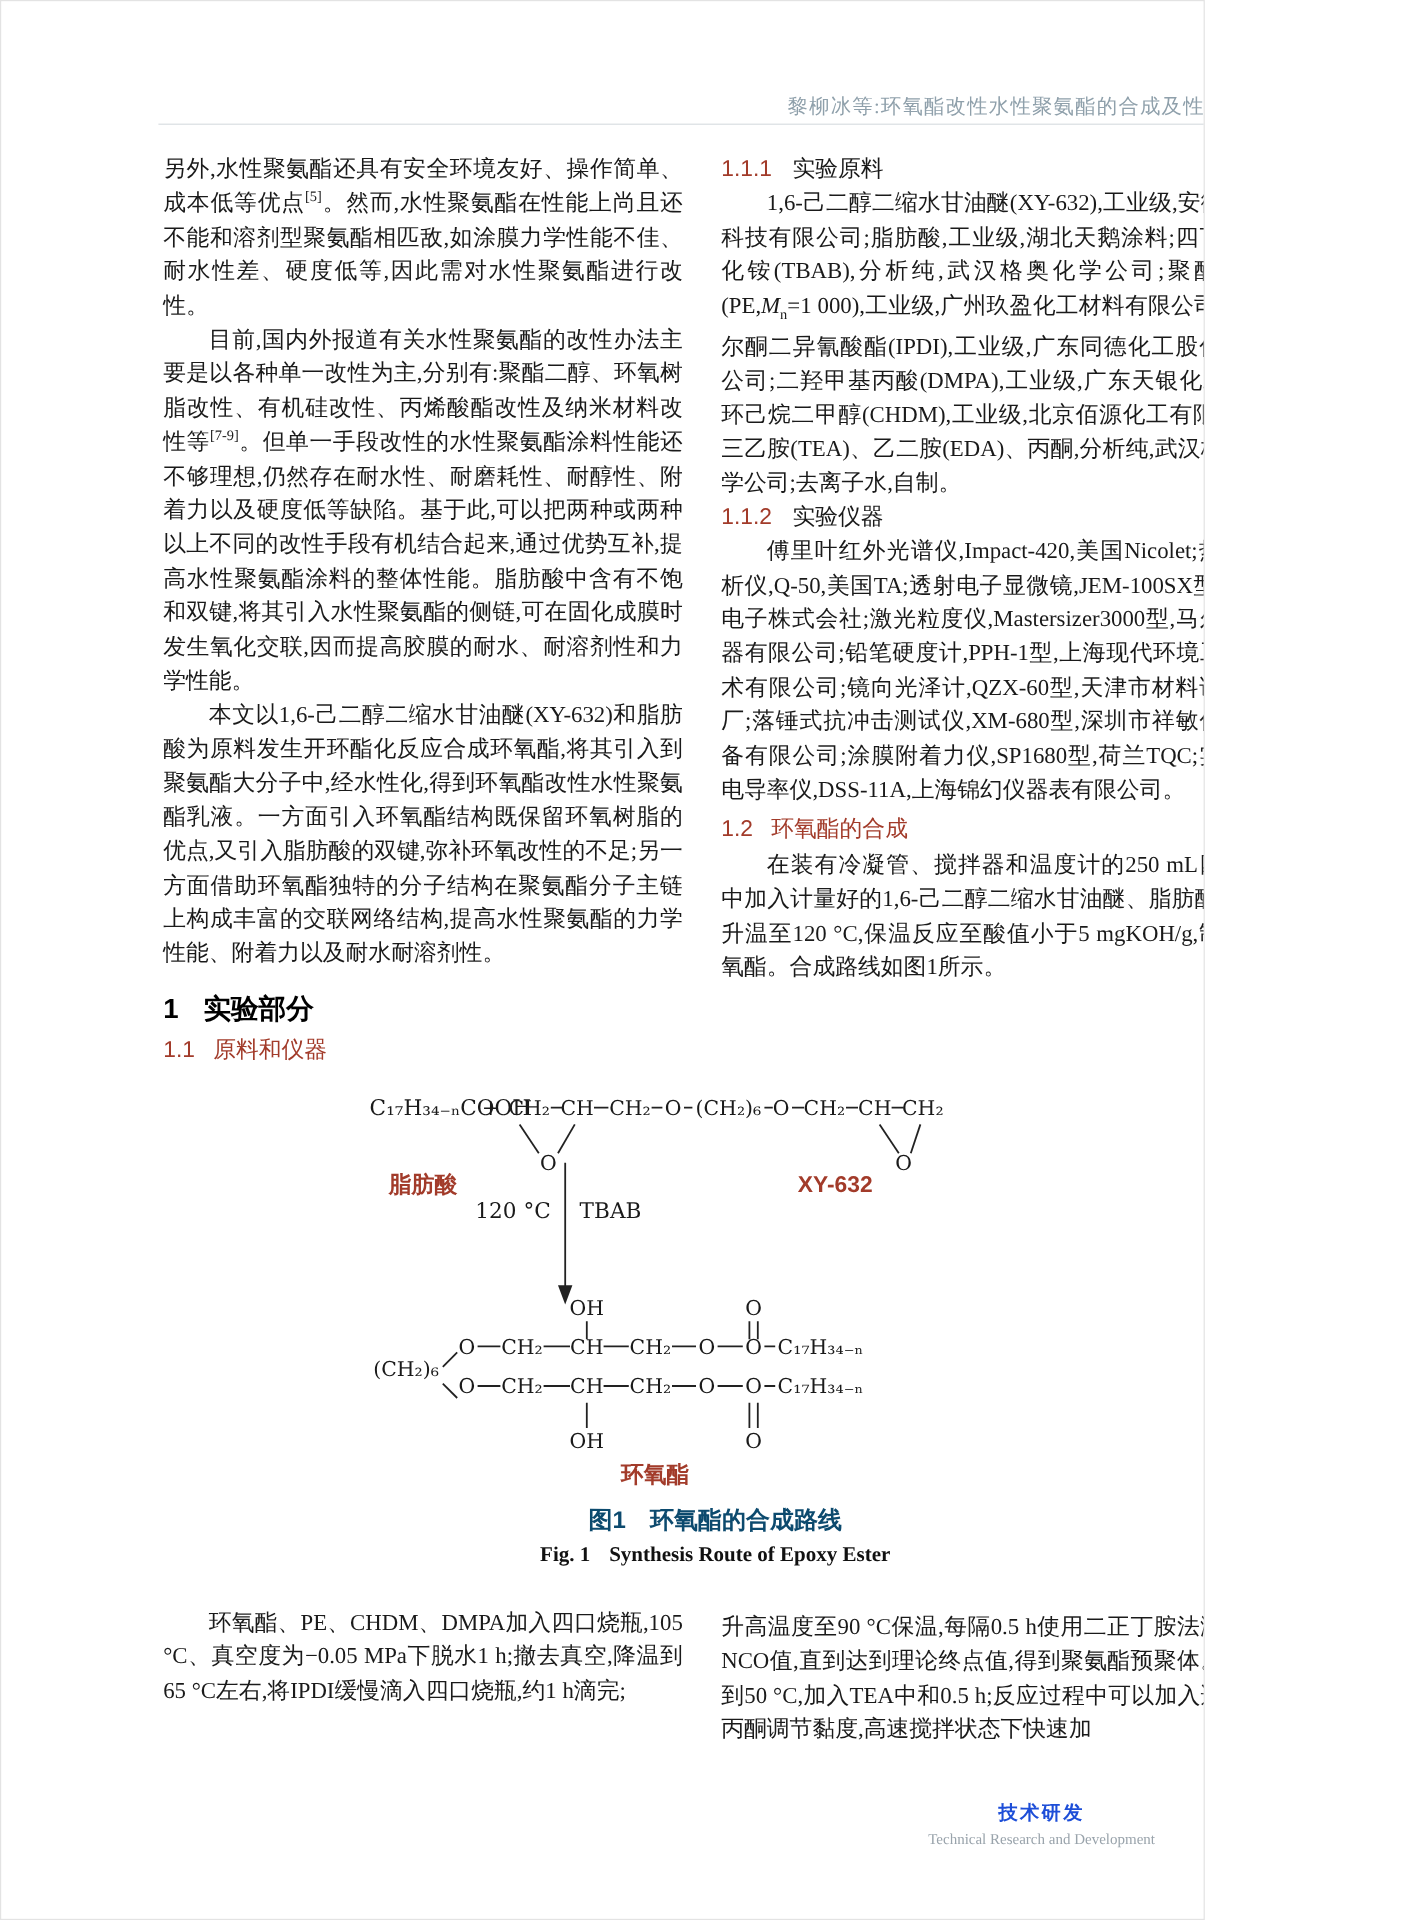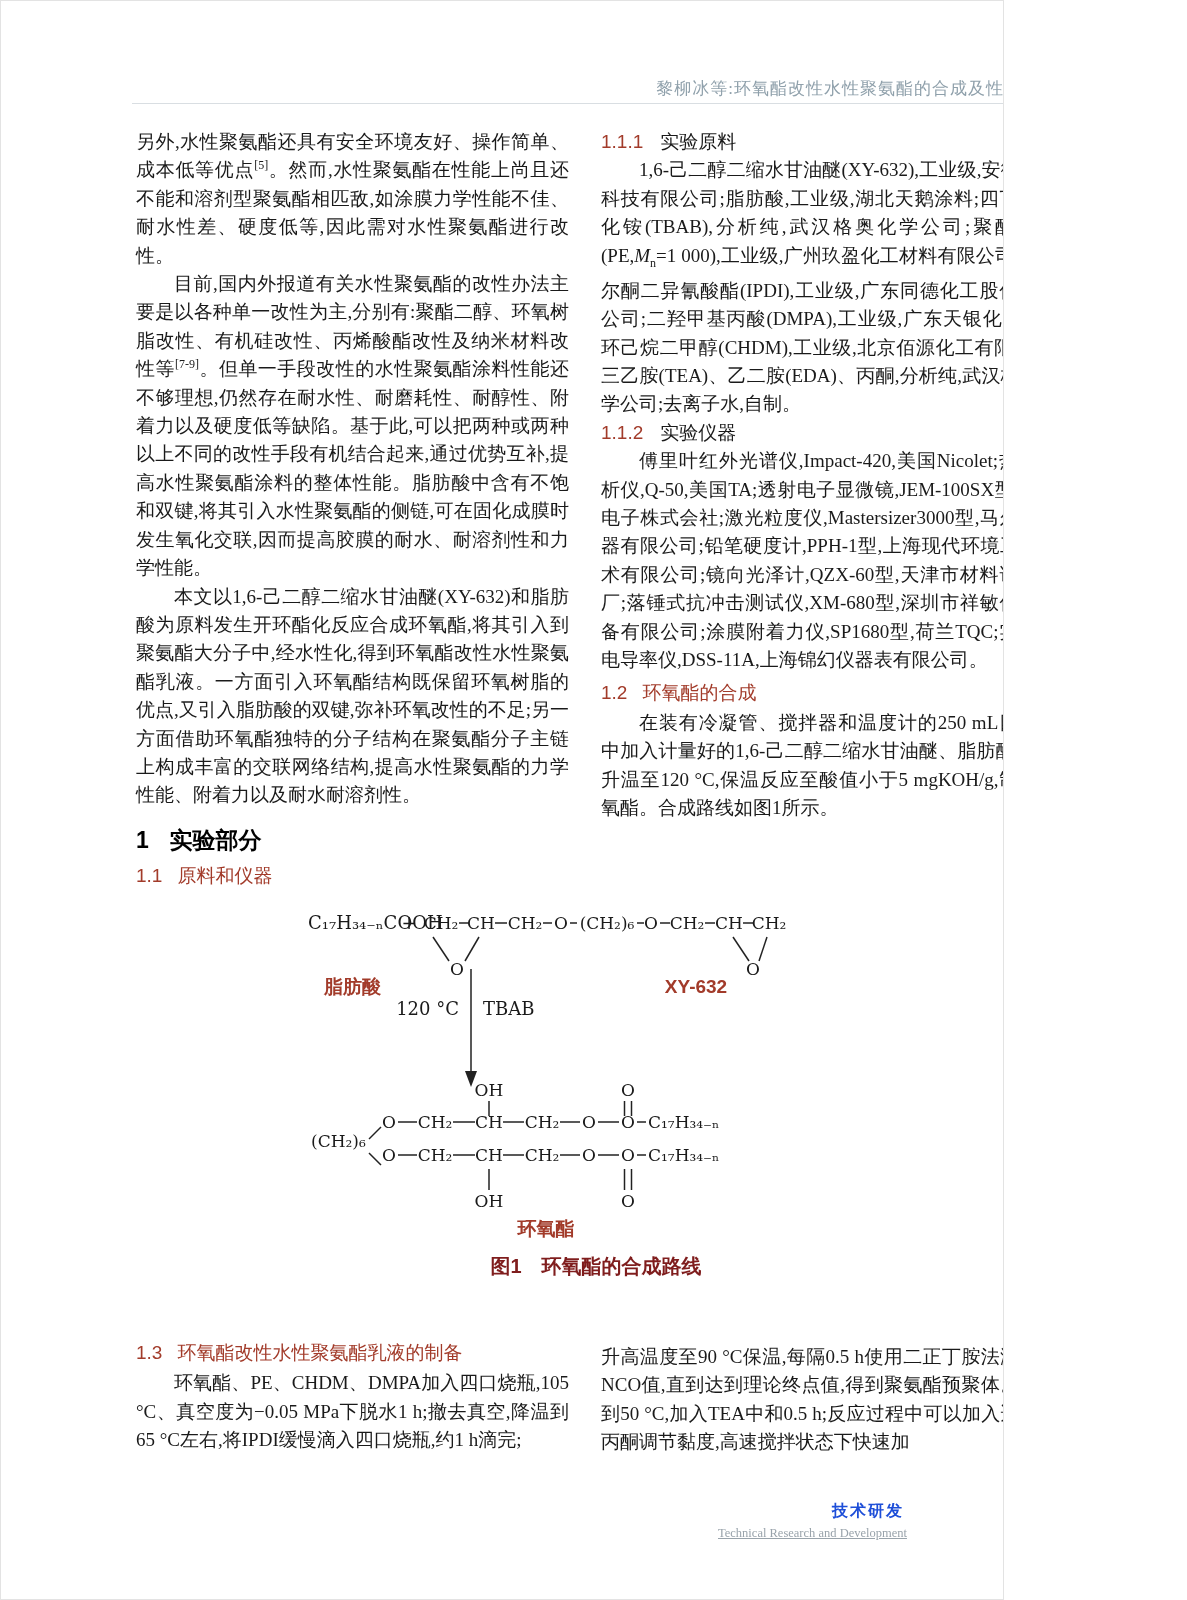--- a/index.html
+++ b/index.html
@@ -25,36 +25,36 @@
   .h-sec1 .num{margin-right:0.9em;}
   .h-sec2{margin:4px 0 2px 0;font-family:"Liberation Sans","DejaVu Sans",sans-serif;
         font-weight:normal;font-size:19px;line-height:28.4px;color:#a23b2a;text-align:left;}
   .h-sec2 .num{margin-right:0.8em;}
   .h-sec3{margin:0;font-size:19px;line-height:28.4px;font-weight:normal;text-align:left;}
   .h-sec3 .num{color:#a23b2a;font-family:"Liberation Sans","DejaVu Sans",sans-serif;margin-right:0.9em;margin-top:41px;}
   .h-sec3 .ttl{color:#1a1a1a;}
   
   .figure-svg{position:absolute;left:280px;top:888px;}
   .fig-caption-cn{position:absolute;left:133px;top:1252px;width:924px;text-align:center;
-        font-family:"Liberation Sans","DejaVu Sans",sans-serif;font-weight:bold;font-size:20px;color:#7f1d1d;}
+        font-family:"Liberation Sans","DejaVu Sans",sans-serif;font-weight:bold;font-size:20px;color:#0c4a6e;}
   .fig-caption-cn .num{margin-right:1em;}
   .fig-caption-en{position:absolute;left:133px;top:1284px;width:924px;text-align:center;
         font-family:"Liberation Serif","DejaVu Serif",serif;font-weight:bold;font-size:17.5px;color:#111;}
   .fig-caption-en .num{margin-right:0.9em;}
   
   .f{font-family:"DejaVu Serif","DejaVu Sans",serif;font-size:17px;fill:#1a1a1a;}
   .f-big{font-family:"DejaVu Serif","DejaVu Sans",serif;font-size:18px;fill:#1a1a1a;}
   .f-red{font-family:"Liberation Sans","DejaVu Sans",sans-serif;font-weight:bold;font-size:19px;fill:#a23b2a;}
   .bond{stroke:#222;stroke-width:1.5;}
   
   .footer-cn{position:absolute;top:1500px;left:717px;width:300px;text-align:center;
         font-family:"Liberation Sans","DejaVu Sans",sans-serif;font-weight:bold;
         font-size:16px;color:#1d4ed8;letter-spacing:2px;}
-  .footer-en{position:absolute;top:1525px;left:717px;width:300px;text-align:left;
-        font-family:"Liberation Serif","DejaVu Serif",serif;font-size:12.5px;color:#99a3ab;text-decoration:underline;}
+  .footer-en{position:absolute;top:1525px;left:717px;width:300px;text-align:center;
+        font-family:"Liberation Serif","DejaVu Serif",serif;font-size:12.5px;color:#99a3ab;}
   .footer-bar{position:absolute;top:1503px;left:1022px;width:5px;height:37px;background:#1f3a5c;}
   .footer-page{position:absolute;top:1504px;left:1033px;font-family:Liberation Serif, serif;
         font-size:27px;color:#4a6e9e;}
 </style>
 </head>
 <body>
 
 <div class="page">
 
   <div class="running-head">黎柳冰等:环氧酯改性水性聚氨酯的合成及性能研究</div>
@@ -172,23 +172,23 @@
     <g>
       <line class="bond" x1="343.5" y1="280" x2="343.5" y2="301"></line>
       <line class="bond" x1="350.5" y1="280" x2="350.5" y2="301"></line>
     </g>
     <text class="f" x="347" y="318" text-anchor="middle">O</text>
 
     <text class="f-red" x="265" y="346" text-anchor="middle">环氧酯</text>
   </svg>
 
   <div class="fig-caption-cn"><span class="num">图1</span><span>环氧酯的合成路线</span></div>
+  <div class="fig-caption-en"><span class="num">Fig. 1</span><span>Synthesis Route of Epoxy Ester</span></div>
 
   <div class="col col-left-bottom">
-    <h3 class="h-sec2" style="margin-top:0"><span class="num">1.3</span><span>环氧酯改性水性聚氨酯乳液的制备</span></h3>
     <p class="body-p">环氧酯、PE、CHDM、DMPA加入四口烧瓶,105 °C、真空度为−0.05 MPa下脱水1 h;撤去真空,降温到65 °C左右,将IPDI缓慢滴入四口烧瓶,约1 h滴完;</p>
   </div>
 
   <div class="col col-right-bottom">
     <p class="body-p noindent">升高温度至90 °C保温,每隔0.5 h使用二正丁胺法测量—NCO值,直到达到理论终点值,得到聚氨酯预聚体。降温到50 °C,加入TEA中和0.5 h;反应过程中可以加入适量的丙酮调节黏度,高速搅拌状态下快速加</p>
   </div>
 
   <div class="footer-cn">技术研发</div>
   <div class="footer-en">Technical Research and Development</div>
   <div class="footer-bar"></div>

